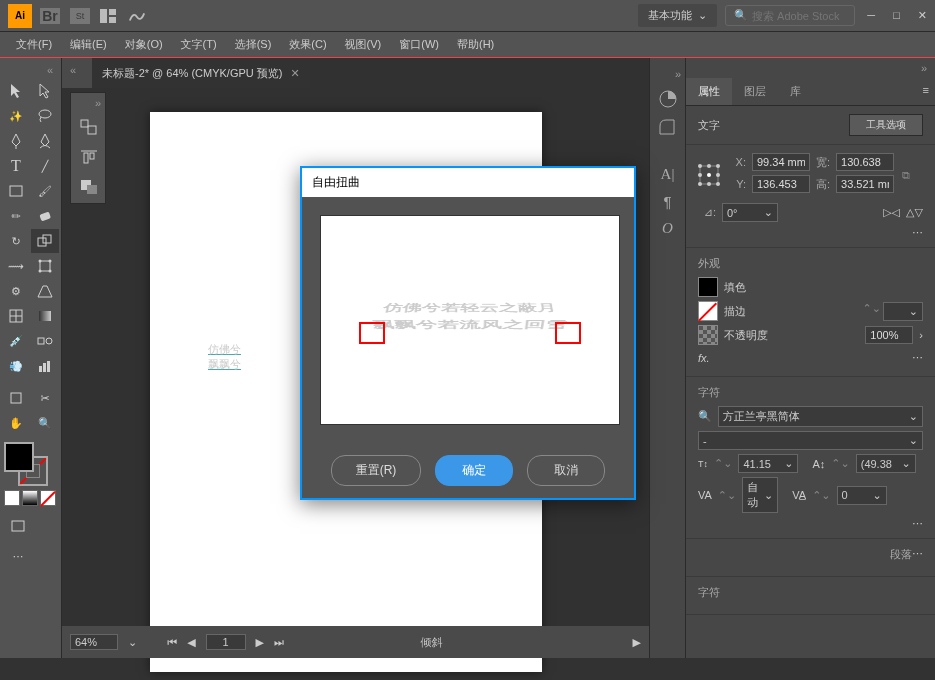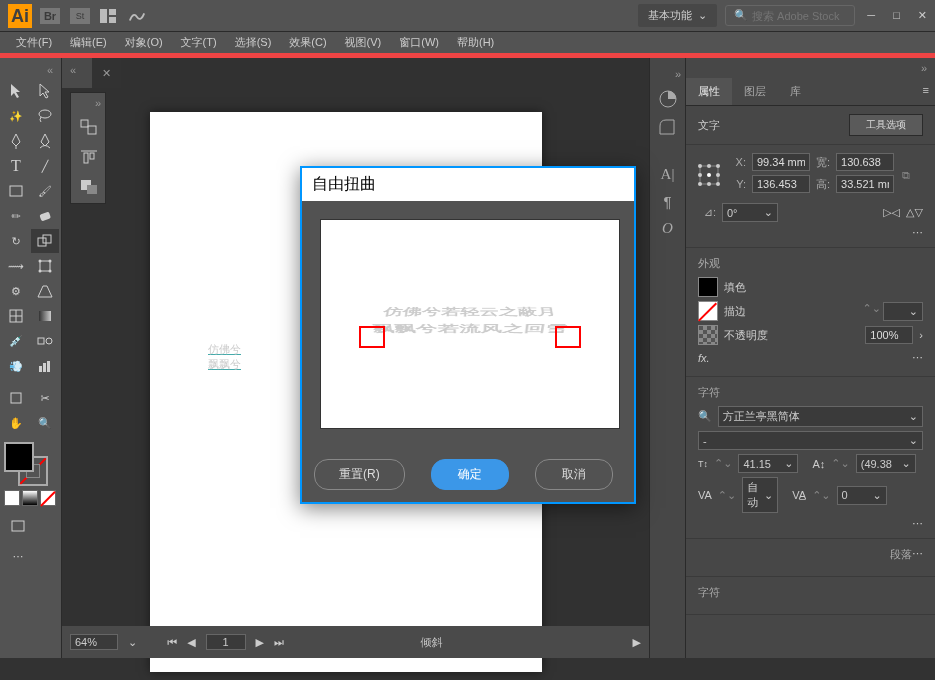--- a/index.html
+++ b/index.html
@@ -1,25 +1,25 @@
 <!DOCTYPE html>
 <html><head>
 <meta charset="utf-8">
 <style>
 *{margin:0;padding:0;box-sizing:border-box;font-family:"Microsoft YaHei",sans-serif;font-size:11px;color:#ccc}
 body{background:#323232;width:935px;height:680px;overflow:hidden;position:relative}
 .titlebar{height:32px;background:#535353;display:flex;align-items:center;padding:0 8px;border-bottom:1px solid #2a2a2a}
-.ai-logo{width:24px;height:24px;background:#ff9a00;color:#404040;font-weight:bold;font-size:18px;text-align:center;line-height:24px;margin-right:8px}
+.ai-logo{width:24px;height:24px;background:#ff9a00;color:#000000;font-weight:bold;font-size:10px;text-align:center;line-height:24px;margin-right:8px}
 .titlebar-icons{display:flex;gap:10px;align-items:center}
 .tb-icon{width:18px;height:18px;display:flex;align-items:center;justify-content:center;color:#ccc}
 .workspace-select{margin-left:auto;display:flex;align-items:center;gap:6px;padding:4px 10px;background:#474747;border-radius:2px}
 .search-stock{display:flex;align-items:center;gap:4px;padding:3px 8px;border:1px solid #666;border-radius:3px;margin-left:8px;width:130px}
 .search-stock input{background:none;border:none;color:#888;width:100%;outline:none}
 .window-controls{display:flex;gap:18px;margin-left:12px;color:#aaa}
-.menubar{height:26px;background:#535353;display:flex;align-items:center;padding:0 8px;gap:2px;border-bottom:5px solid #ef4444}
+.menubar{height:26px;background:#535353;display:flex;align-items:center;padding:0 8px;gap:2px;border-bottom:1px solid #ef4444}
 .menu-item{padding:4px 8px;cursor:pointer}
 .main-area{display:flex;height:calc(680px - 58px - 22px)}
 .left-tools{width:62px;background:#535353;border-right:1px solid #2a2a2a;padding:4px 2px;display:flex;flex-direction:column;gap:1px}
 .tool-row{display:flex;gap:1px}
 .tool{width:28px;height:24px;display:flex;align-items:center;justify-content:center;color:#d0d0d0;cursor:pointer}
 .tool.sel{background:#3a3a3a}
 .color-swatches{margin-top:4px;padding:2px}
 .fill-stroke{position:relative;width:50px;height:44px}
 .fill-sw{position:absolute;top:0;left:0;width:30px;height:30px;background:#000;border:2px solid #aaa}
 .stroke-sw{position:absolute;bottom:0;right:6px;width:30px;height:30px;background:#535353;border:2px solid #aaa}
@@ -46,39 +46,39 @@
 .psec{border-bottom:1px solid #3a3a3a;padding:8px 12px}
 .psec-title{color:#aaa;margin-bottom:6px}
 .prop-row{display:flex;align-items:center;gap:6px;margin-bottom:4px}
 .prop-label{width:18px;color:#aaa;text-align:right}
 .prop-input{background:#3a3a3a;border:1px solid #666;color:#ddd;width:58px;padding:2px 4px;text-align:left}
 .prop-static{color:#aaa}
 .prop-btn{background:#5a5a5a;border:1px solid #2a2a2a;color:#ddd;padding:3px 16px;cursor:pointer;font-size:10px}
 .sw-box{width:20px;height:20px;border:1px solid #888}
 .dropdown{background:#3a3a3a;border:1px solid #666;color:#ddd;padding:2px 4px;display:flex;align-items:center;justify-content:space-between}
 .dialog{position:absolute;left:300px;top:166px;width:336px;background:#525252;border:2px solid #0096ff;box-shadow:0 4px 20px rgba(0,0,0,0.5);z-index:100}
-.dialog-title{background:#fff;color:#000;padding:6px 10px;font-size:16px}
+.dialog-title{background:#fff;color:#000;padding:6px 10px;font-size:12px}
 .dialog-body{padding:18px}
 .dialog-preview{background:#fff;width:300px;height:210px;margin:0 auto;position:relative;border:1px solid #333}
-.dialog-buttons{display:flex;gap:26px;padding:12px}
+.dialog-buttons{display:flex;justify-content:center;gap:14px;padding:12px}
 .dbtn{padding:6px 24px;border-radius:14px;border:1px solid #888;background:#525252;color:#ddd;cursor:pointer;font-size:12px;min-width:78px;text-align:center}
 .dbtn.primary{background:#3b97e8;border-color:#3b97e8;color:#fff}
 .distort-text{position:absolute;left:50%;top:50%;transform:translate(-50%,-60%);text-align:center;color:#000;font-family:SimHei;font-weight:bold}
 .dt1{font-size:12px;transform:perspective(300px) rotateX(35deg) scaleX(1.6)}
 .dt2{font-size:12px;transform:perspective(300px) rotateX(-35deg) scaleX(1.8)}
 .red-handle{position:absolute;width:26px;height:22px;border:2px solid red}
 svg{display:block}
 </style>
 </head>
 <body>
 
 <div class="titlebar">
   <div class="ai-logo">Ai</div>
   <div class="titlebar-icons">
-    <div class="tb-icon" style="background:#777;width:20px;height:16px;font-size:11px;font-weight:bold;color:#3a3a3a;">Br</div>
+    <div class="tb-icon" style="background:#777;width:20px;height:16px;font-size:14px;font-weight:bold;color:#3a3a3a;">Br</div>
     <div class="tb-icon" style="background:#777;width:20px;height:16px;font-size:9px;font-weight:normal;color:#3a3a3a;">St</div>
     <div class="tb-icon">
         <svg width="18" height="14" viewBox="0 0 18 14">
           <rect x="0" y="0" width="7" height="14" fill="#bbb"></rect>
           <rect x="9" y="0" width="7" height="6" fill="#bbb"></rect>
           <rect x="9" y="8" width="7" height="6" fill="#bbb"></rect>
         </svg>
       </div>
     <div class="tb-icon">
         <svg width="20" height="14" viewBox="0 0 20 14">
@@ -275,20 +275,21 @@
       <div style="margin-top:6px">
           <div class="tool">⋯</div>
         </div>
     </div>
   </div>
 
   <div class="doc-area">
     <div class="tab-row">
       <div style="position:absolute;left:8px;top:6px;color:#999">«</div>
       <div class="doc-tab">
+        <span>未标题-2* @ 64% (CMYK/GPU 预览)</span>
         <span class="x">✕</span>
       </div>
     </div>
     <div class="flyout">
       <div style="text-align:right;color:#999">»</div>
       <div class="tool">
           <svg width="18" height="16">
             <rect x="1" y="1" width="7" height="7" fill="none" stroke="#ccc"></rect>
             <rect x="8" y="7" width="8" height="8" fill="none" stroke="#ccc"></rect>
           </svg>

